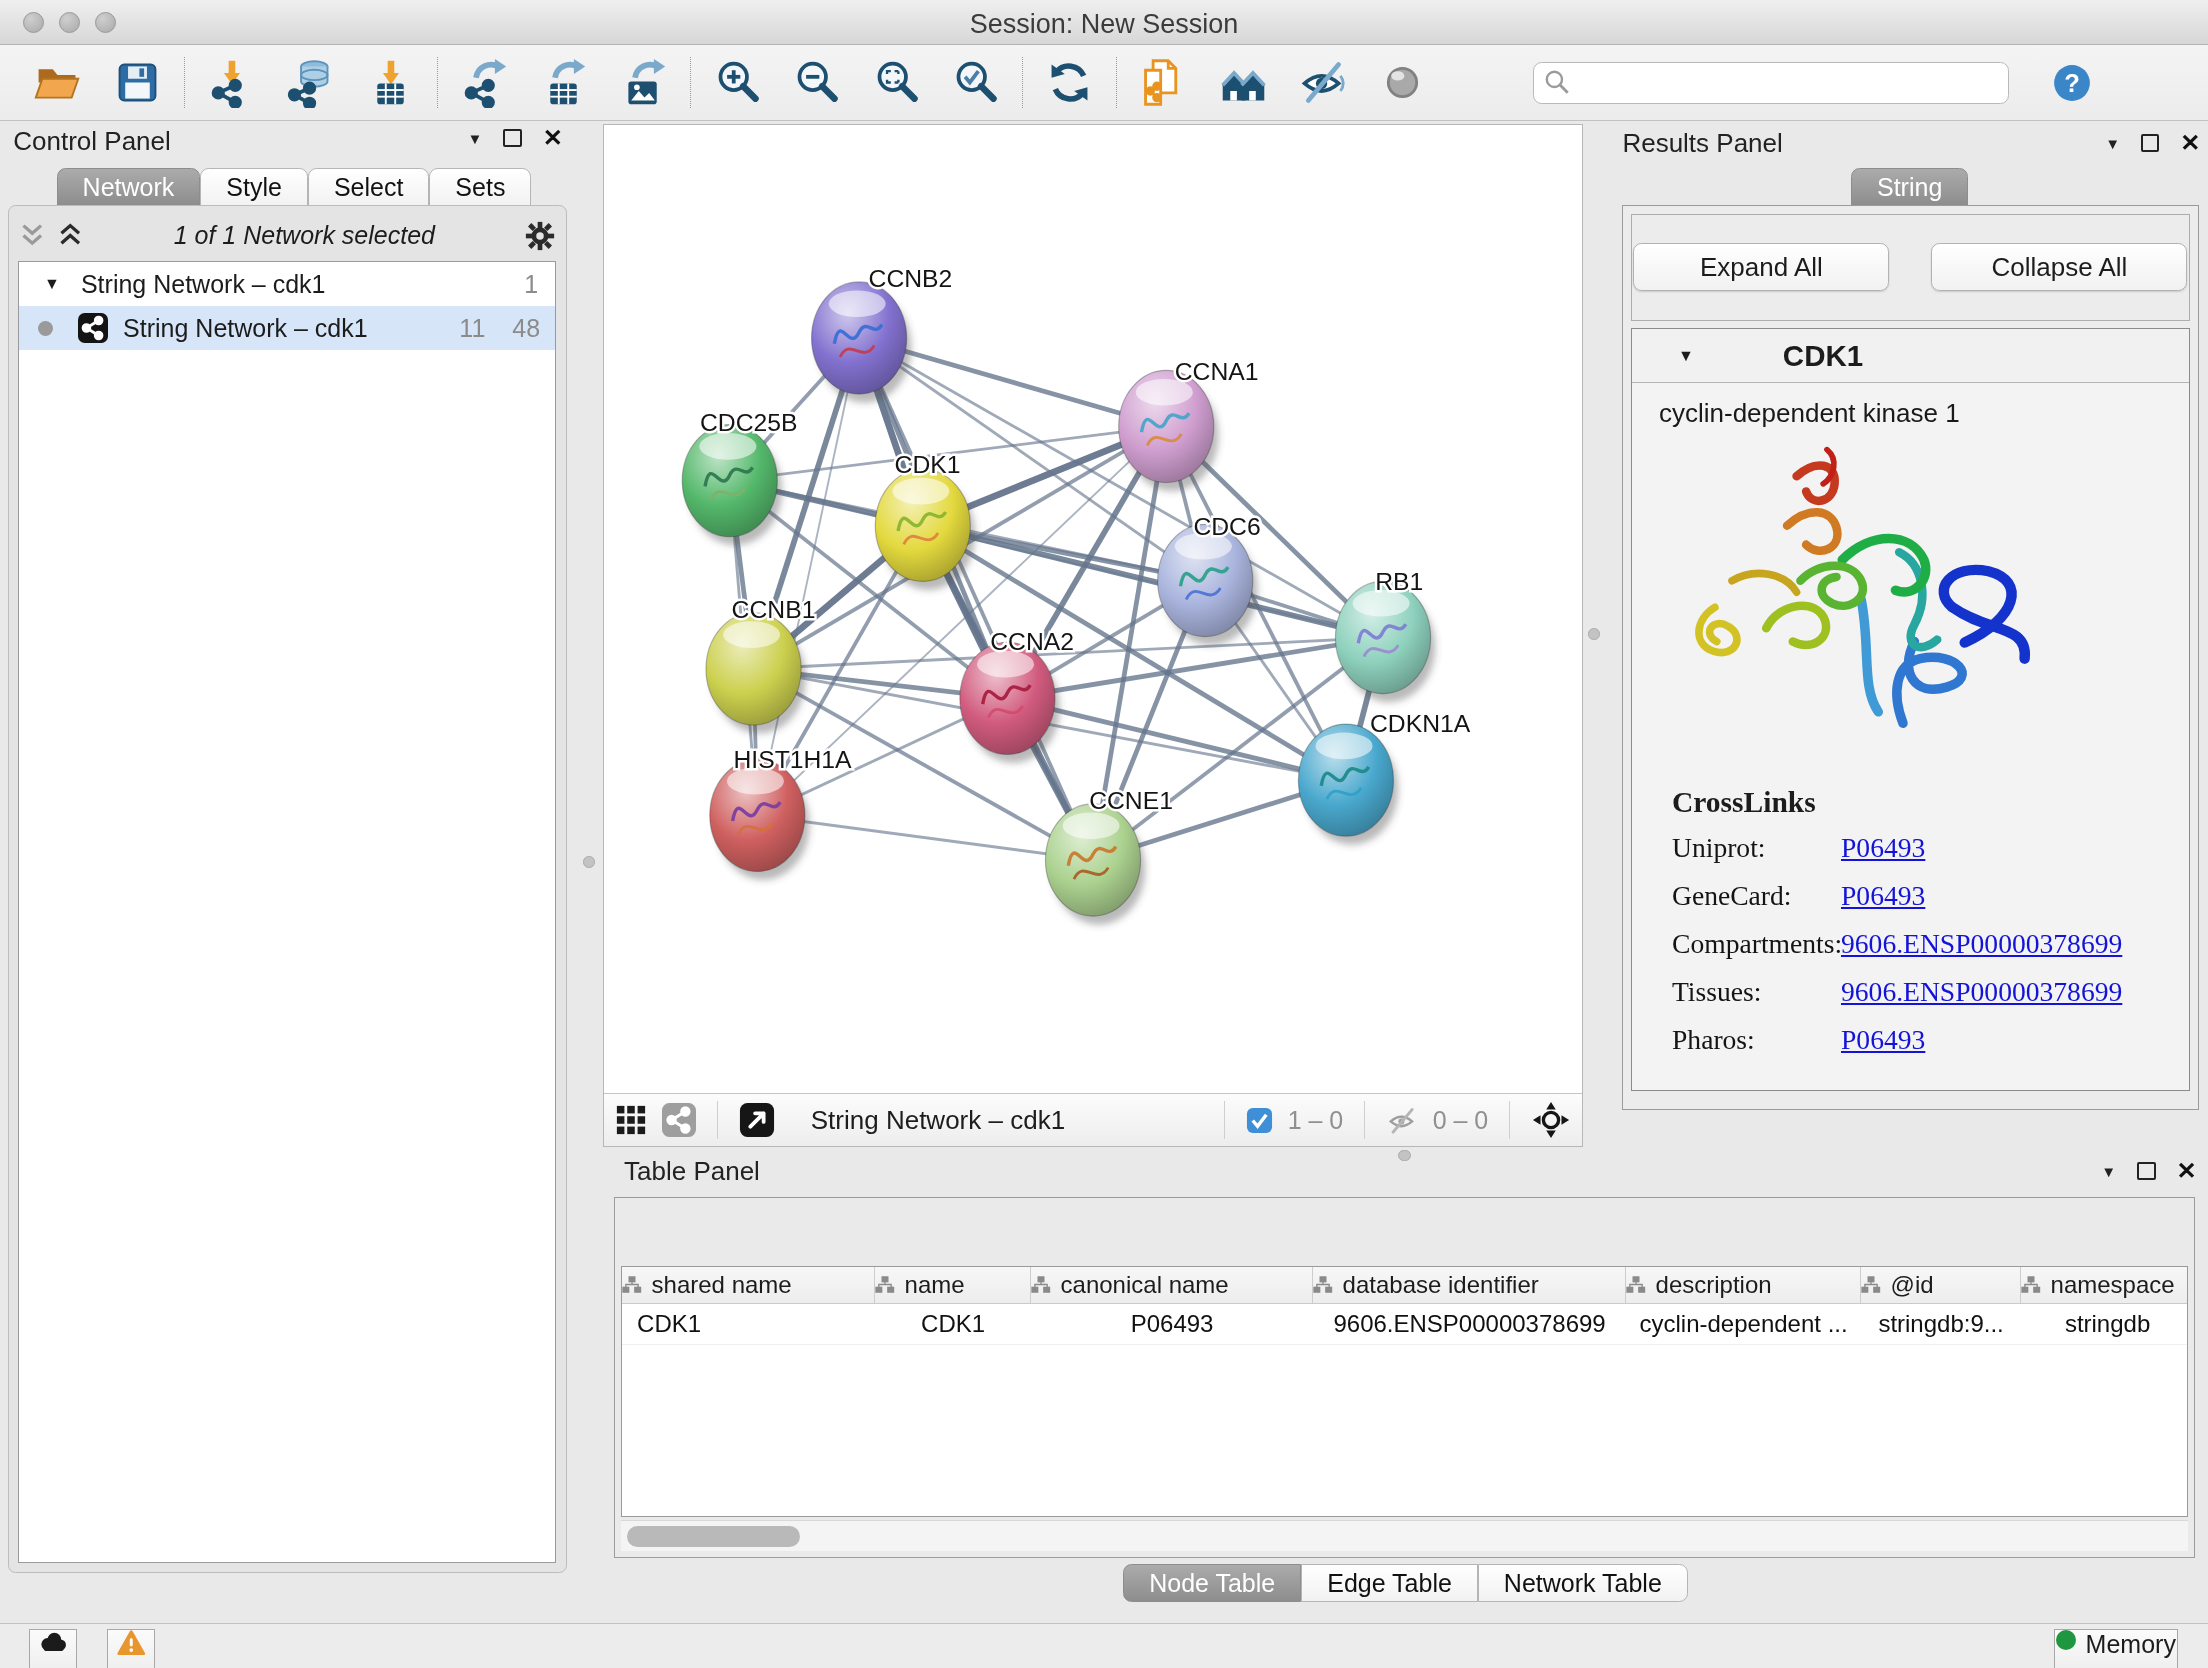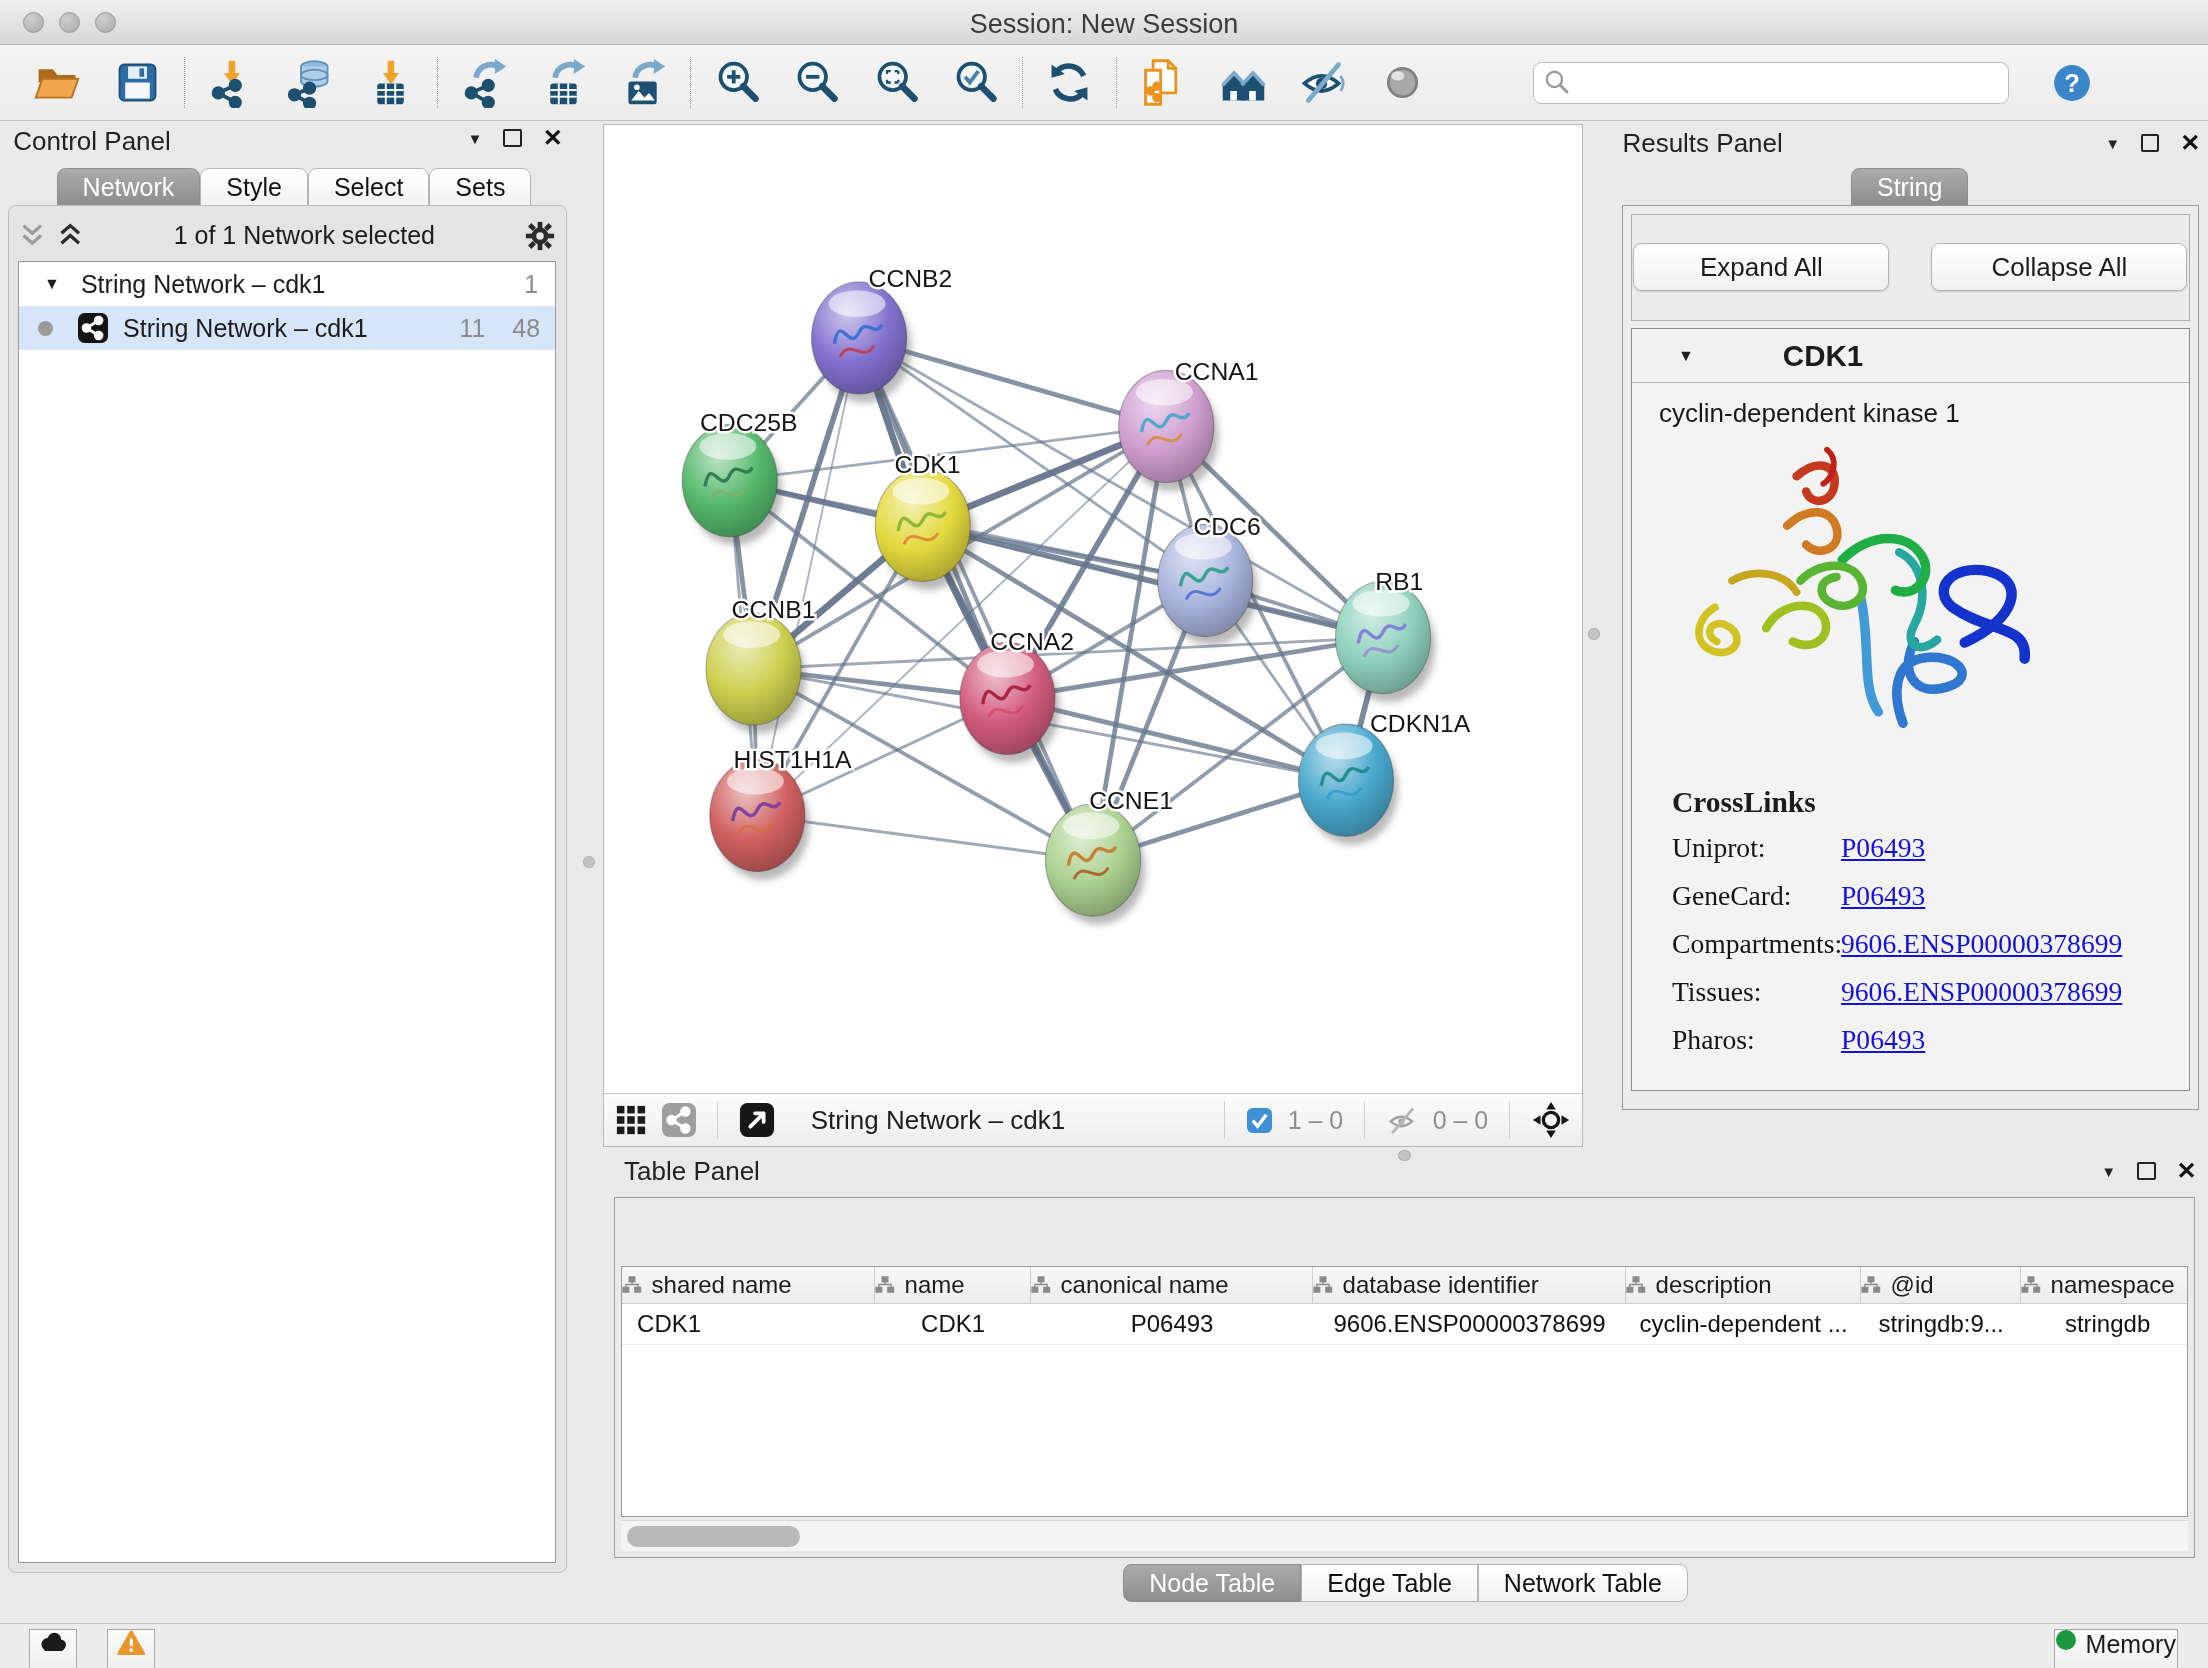--- a/index.html
+++ b/index.html
@@ -29,21 +29,21 @@
   .tab{height:38px;border:1px solid #b5b5b5;background:linear-gradient(#ffffff,#f2f2f2);
     border-radius:8.6px 8.6px 0 0;display:flex;align-items:center;justify-content:center;
     font-size:25px;color:#111;cursor:pointer;padding:0 25px;box-sizing:border-box;}
   .tab.sel{background:linear-gradient(#ababab,#8d8d8d);color:#fff;border-color:#8d8d8d;}
   
   #control-panel{left:7.6px;top:126px;width:559px;height:1470px;}
   #cp-head{position:absolute;left:5.7px;right:3.8px;top:0;height:34px;display:flex;align-items:flex-start;}
   #cp-tabs{position:absolute;left:49px;top:42px;display:flex;}
   #cp-card{position:absolute;left:0;top:79px;bottom:23px;right:0;background:#e4e4e4;
     border:1px solid #bcbcbc;border-radius:7.6px;}
-  #cp-selbar{position:absolute;left:9.5px;right:9.5px;top:7.6px;height:44px;display:flex;align-items:center;}
+  #cp-selbar{position:absolute;left:9.5px;right:9.5px;top:7.6px;height:44px;display:flex;align-items:center;font-style:italic;}
   #cp-tree{position:absolute;left:9.5px;right:9.5px;top:55px;bottom:9.5px;background:#fff;border:1px solid #9a9a9a;}
   .tree-row{height:44px;display:flex;align-items:center;font-size:25px;cursor:pointer;}
   .tree-row.sel{background:#d7e5f8;}
   .tree-count{color:#8b8b8b;}
   .share-badge{width:30px;height:30px;border-radius:6.7px;background:#141414;flex:0 0 auto;}
   
   #network-wrap{left:603px;top:124px;width:980px;height:1023px;border:1px solid #b7b7b7;
     box-sizing:border-box;background:#fff;padding-left:6px;}
   #net-canvas{position:absolute;left:0;top:0;width:978px;height:968px;background:#fff;}
   #net-navbar{position:absolute;left:0;bottom:0;width:100%;height:53px;box-sizing:border-box;

